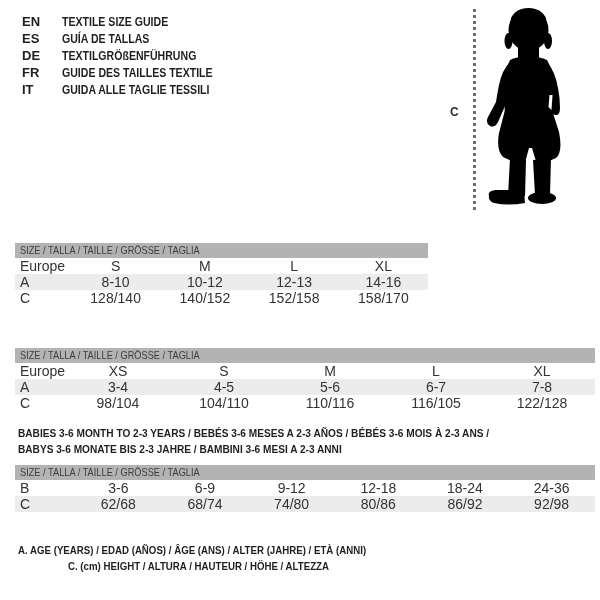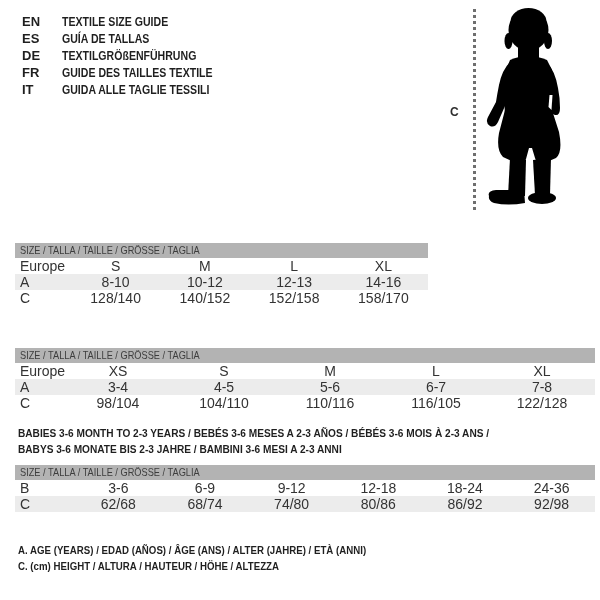--- a/index.html
+++ b/index.html
@@ -27,21 +27,21 @@
   .tablewrap{position:absolute;left:15px;}
   .thead{height:15px;line-height:15px;background:#b3b3b3;padding-left:5px;
          font-size:10.5px;font-weight:400;color:#3d3d3d;white-space:nowrap;}
   table.sizes{border-collapse:collapse;table-layout:fixed;width:100%;}
   table.sizes td{height:16px;line-height:16px;padding:0;font-size:14px;color:#333333;
                  text-align:center;vertical-align:middle;overflow:hidden;}
   table.sizes td.lbl{text-align:left;padding-left:5px;}
   tr.stripe td{background:#ececec;}
   
   .legend{position:absolute;left:18px;top:542px;}
-  .legend-line{height:16px;line-height:16px;font-size:11px;font-weight:700;color:#1f1f1f;white-space:nowrap;}
+  .legend-line{height:16px;line-height:16px;font-size:11px;font-weight:700;color:#1f1f1f;white-space:nowrap;text-align:center;}
 </style>
 </head>
 <body>
 
 <div class="canvas">
 
   <div class="lang-block">
     <div class="lang-row">
       <span class="lang-code">EN</span><span class="lang-title condense">TEXTILE SIZE GUIDE</span>
     </div>

